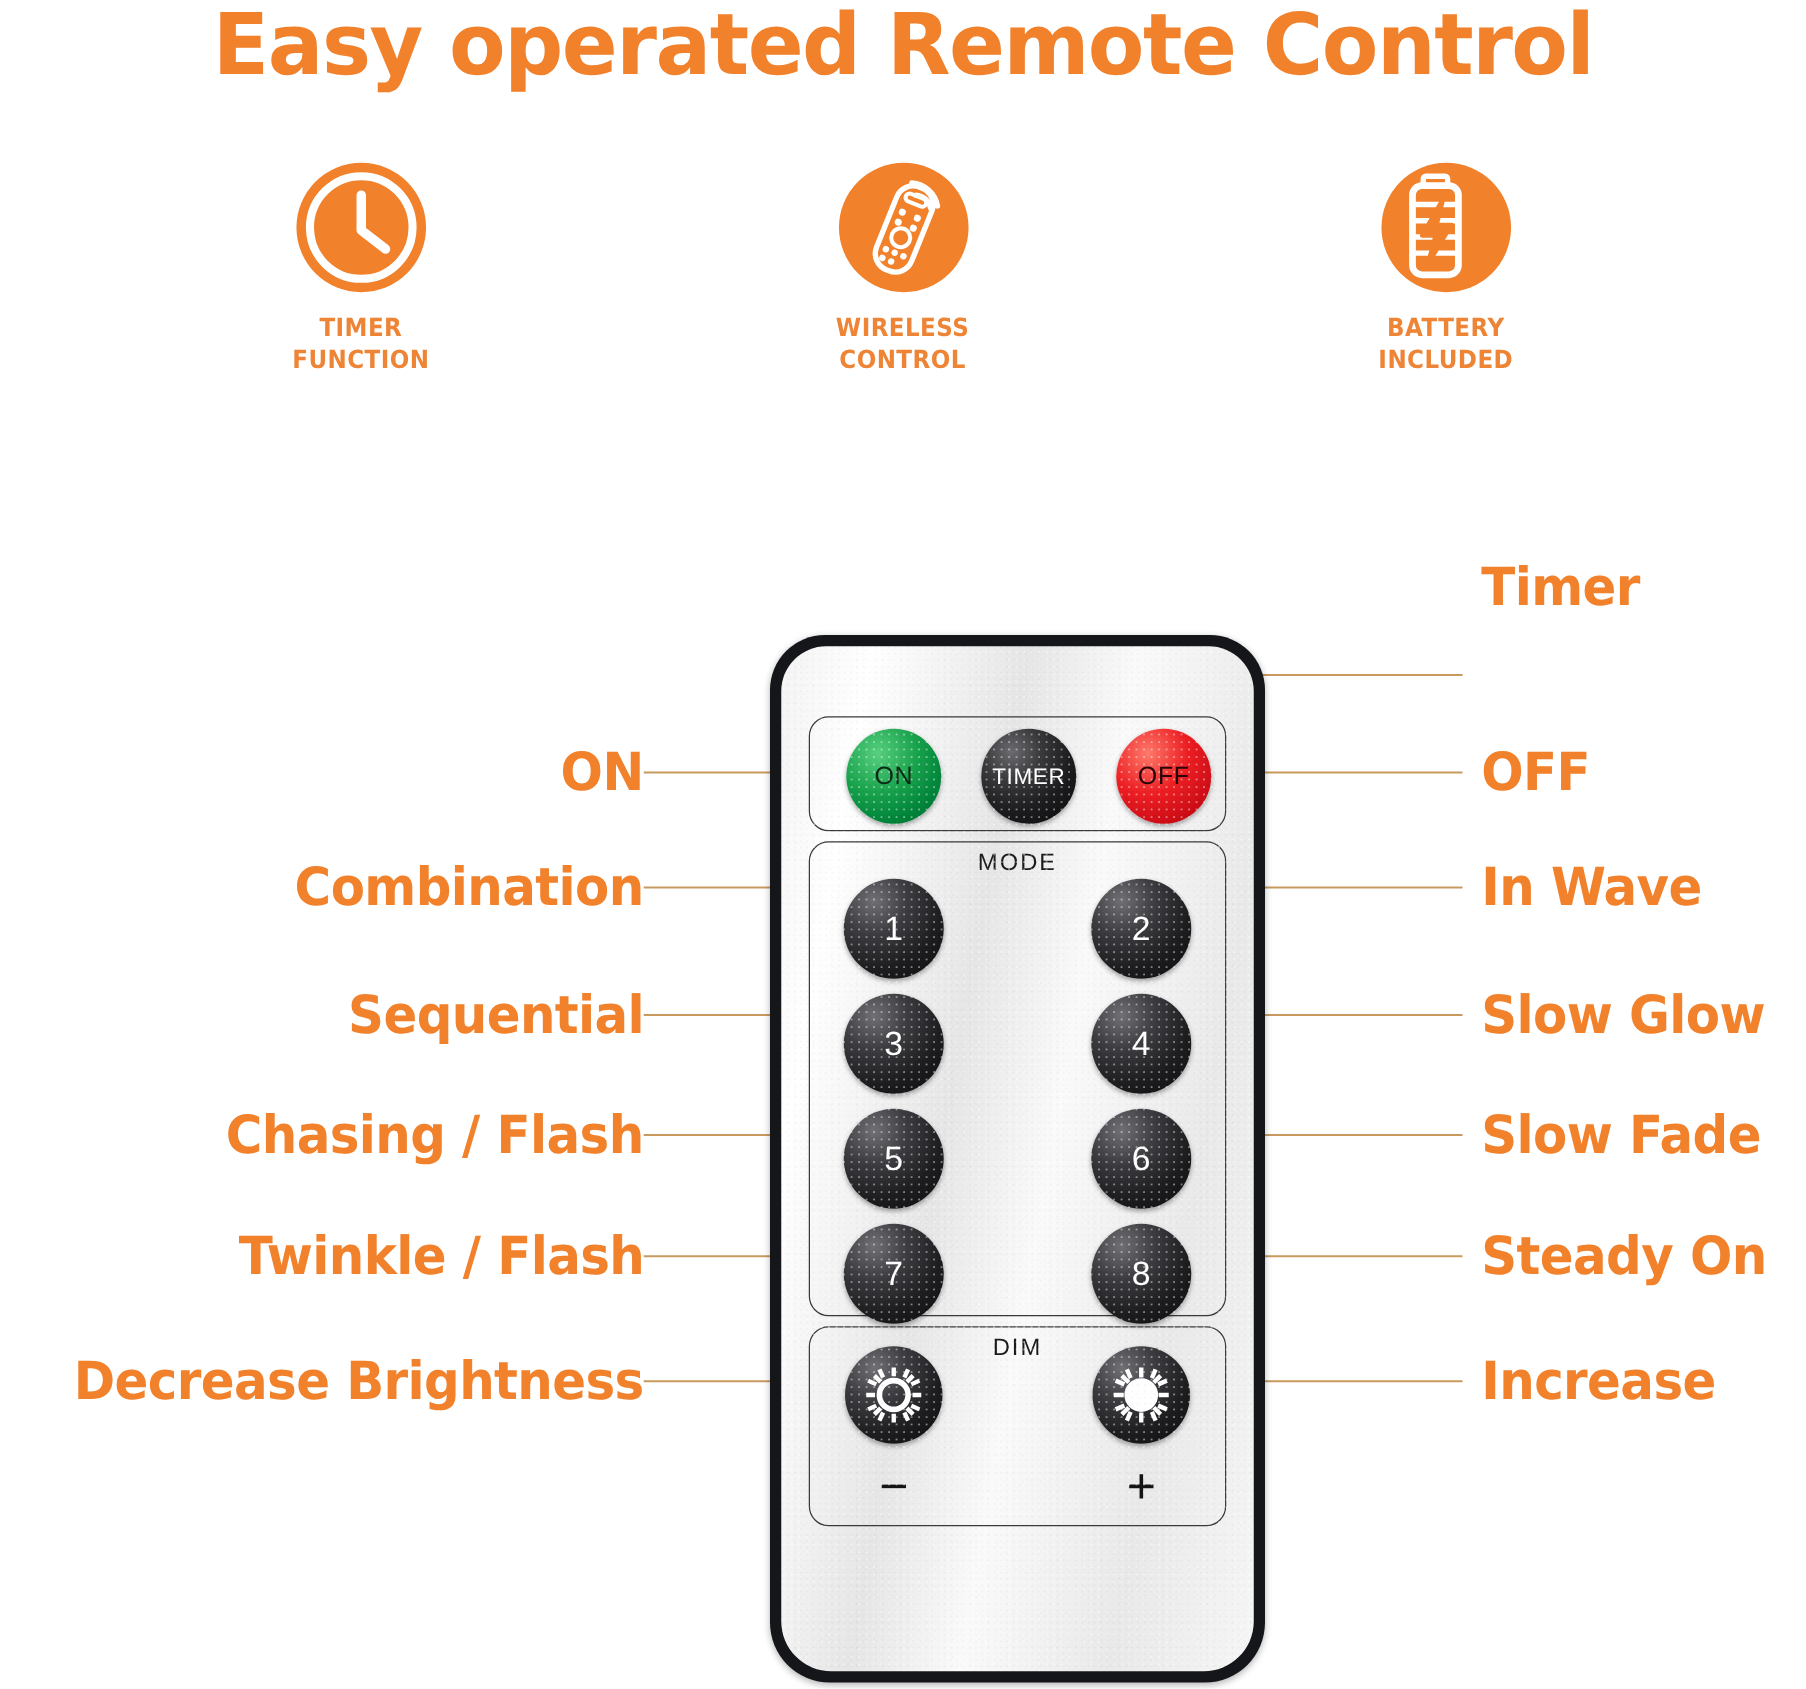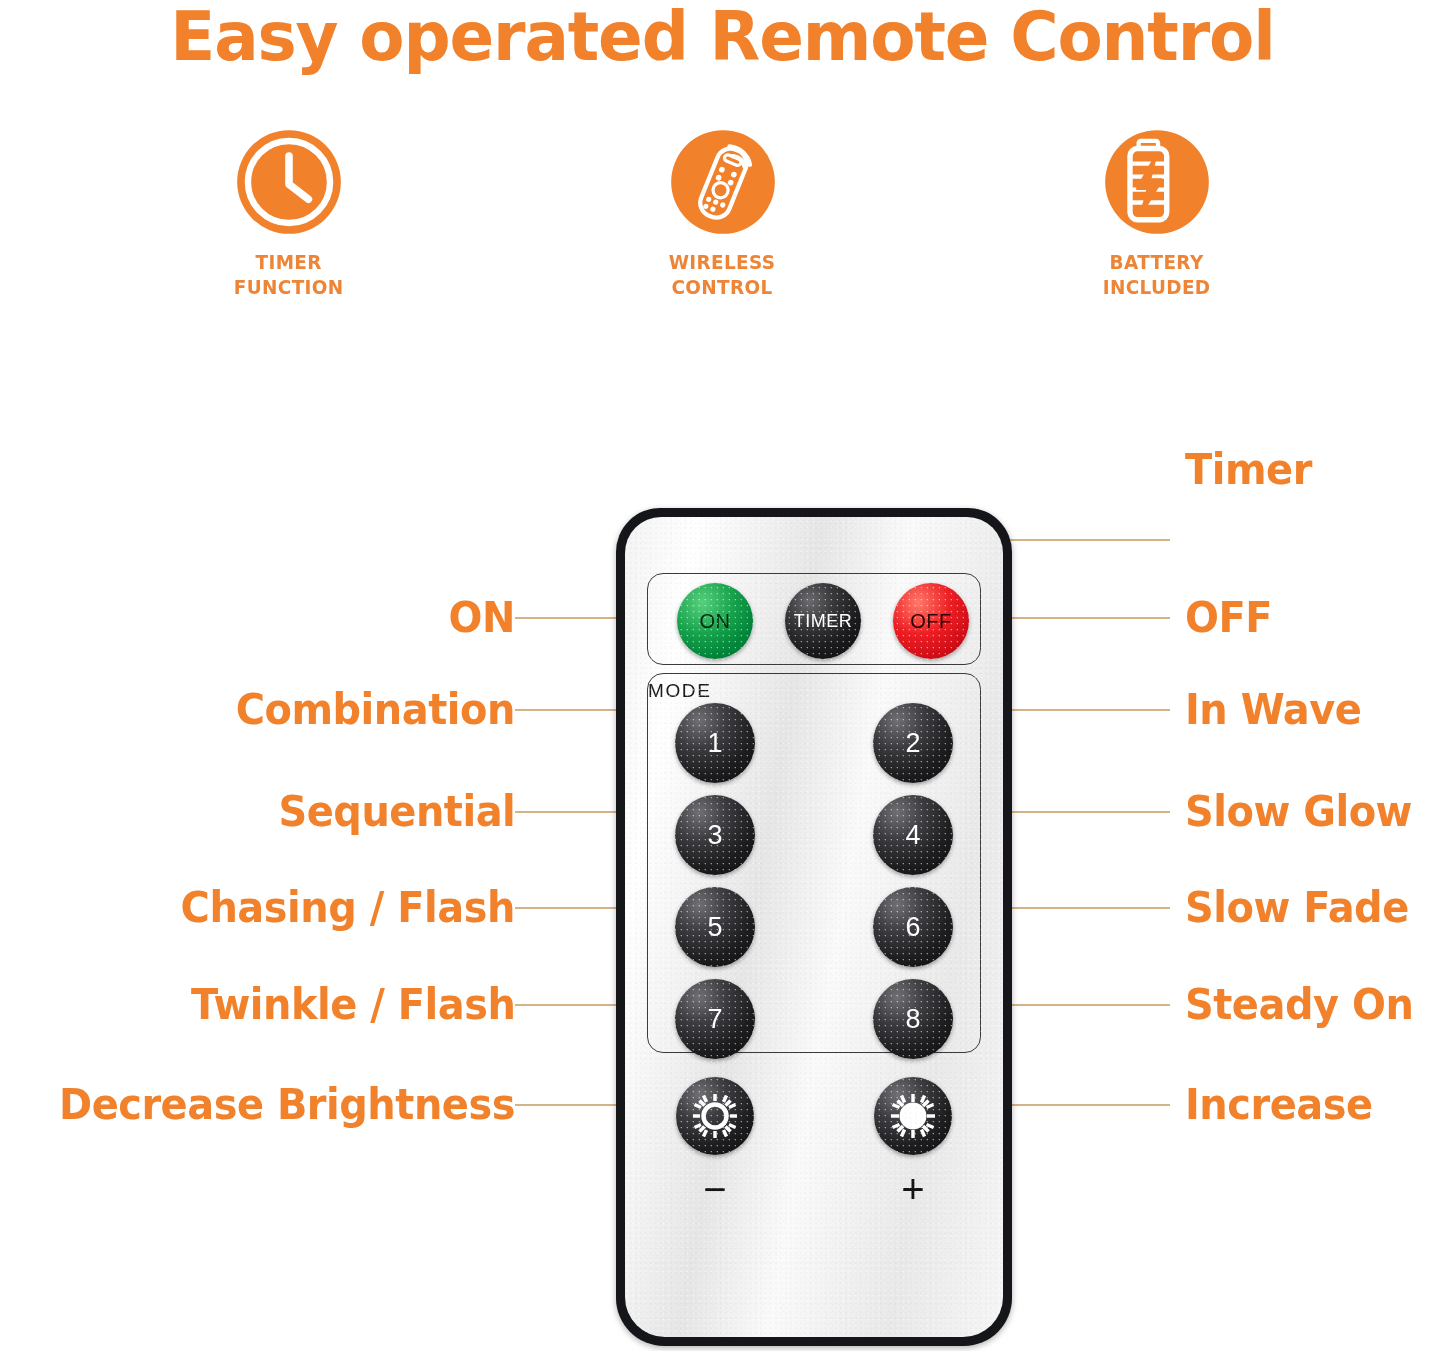--- a/index.html
+++ b/index.html
@@ -137,21 +137,21 @@
     border-radius: 16px;
     background: transparent;
   }
   .panel-power { left: 22px; top: 56px;  width: 334px; height: 92px; }
   .panel-mode  { left: 22px; top: 156px; width: 334px; height: 380px; }
   .panel-dim   { left: 22px; top: 544px; width: 334px; height: 160px; }
 
   .panel-title {
     position: absolute;
     left: 0; right: 0;
-    text-align: left;
+    text-align: center;
     color: #1b1b1b;
     font-family: "Liberation Sans", sans-serif;
     font-size: 19px;
     font-weight: 400;
     letter-spacing: 1.6px;
   }
   .panel-mode .panel-title { top: 6px; }
   .panel-dim  .panel-title { top: 6px; }
 
   
@@ -371,20 +371,23 @@
       <div class="btn btn-num md md-col-r md-row-3">
         <span>6</span>
       </div>
       <div class="btn btn-num md md-col-l md-row-4">
         <span>7</span>
       </div>
       <div class="btn btn-num md md-col-r md-row-4">
         <span>8</span>
       </div>
 
+      <div class="panel panel-dim">
+        <div class="panel-title">DIM</div>
+      </div>
 
       <div class="btn btn-num dm dm-minus">
         <svg class="sun-icon" viewBox="0 0 100 100">
           <g fill="#ffffff">
             <circle cx="50" cy="50" r="23" fill="none" stroke="#ffffff" stroke-width="9"></circle>
           </g>
           <g stroke="#ffffff" stroke-width="7" stroke-linecap="butt">
             <line x1="50" y1="6" x2="50" y2="20"></line>
             <line x1="50" y1="80" x2="50" y2="94"></line>
             <line x1="6" y1="50" x2="20" y2="50"></line>

